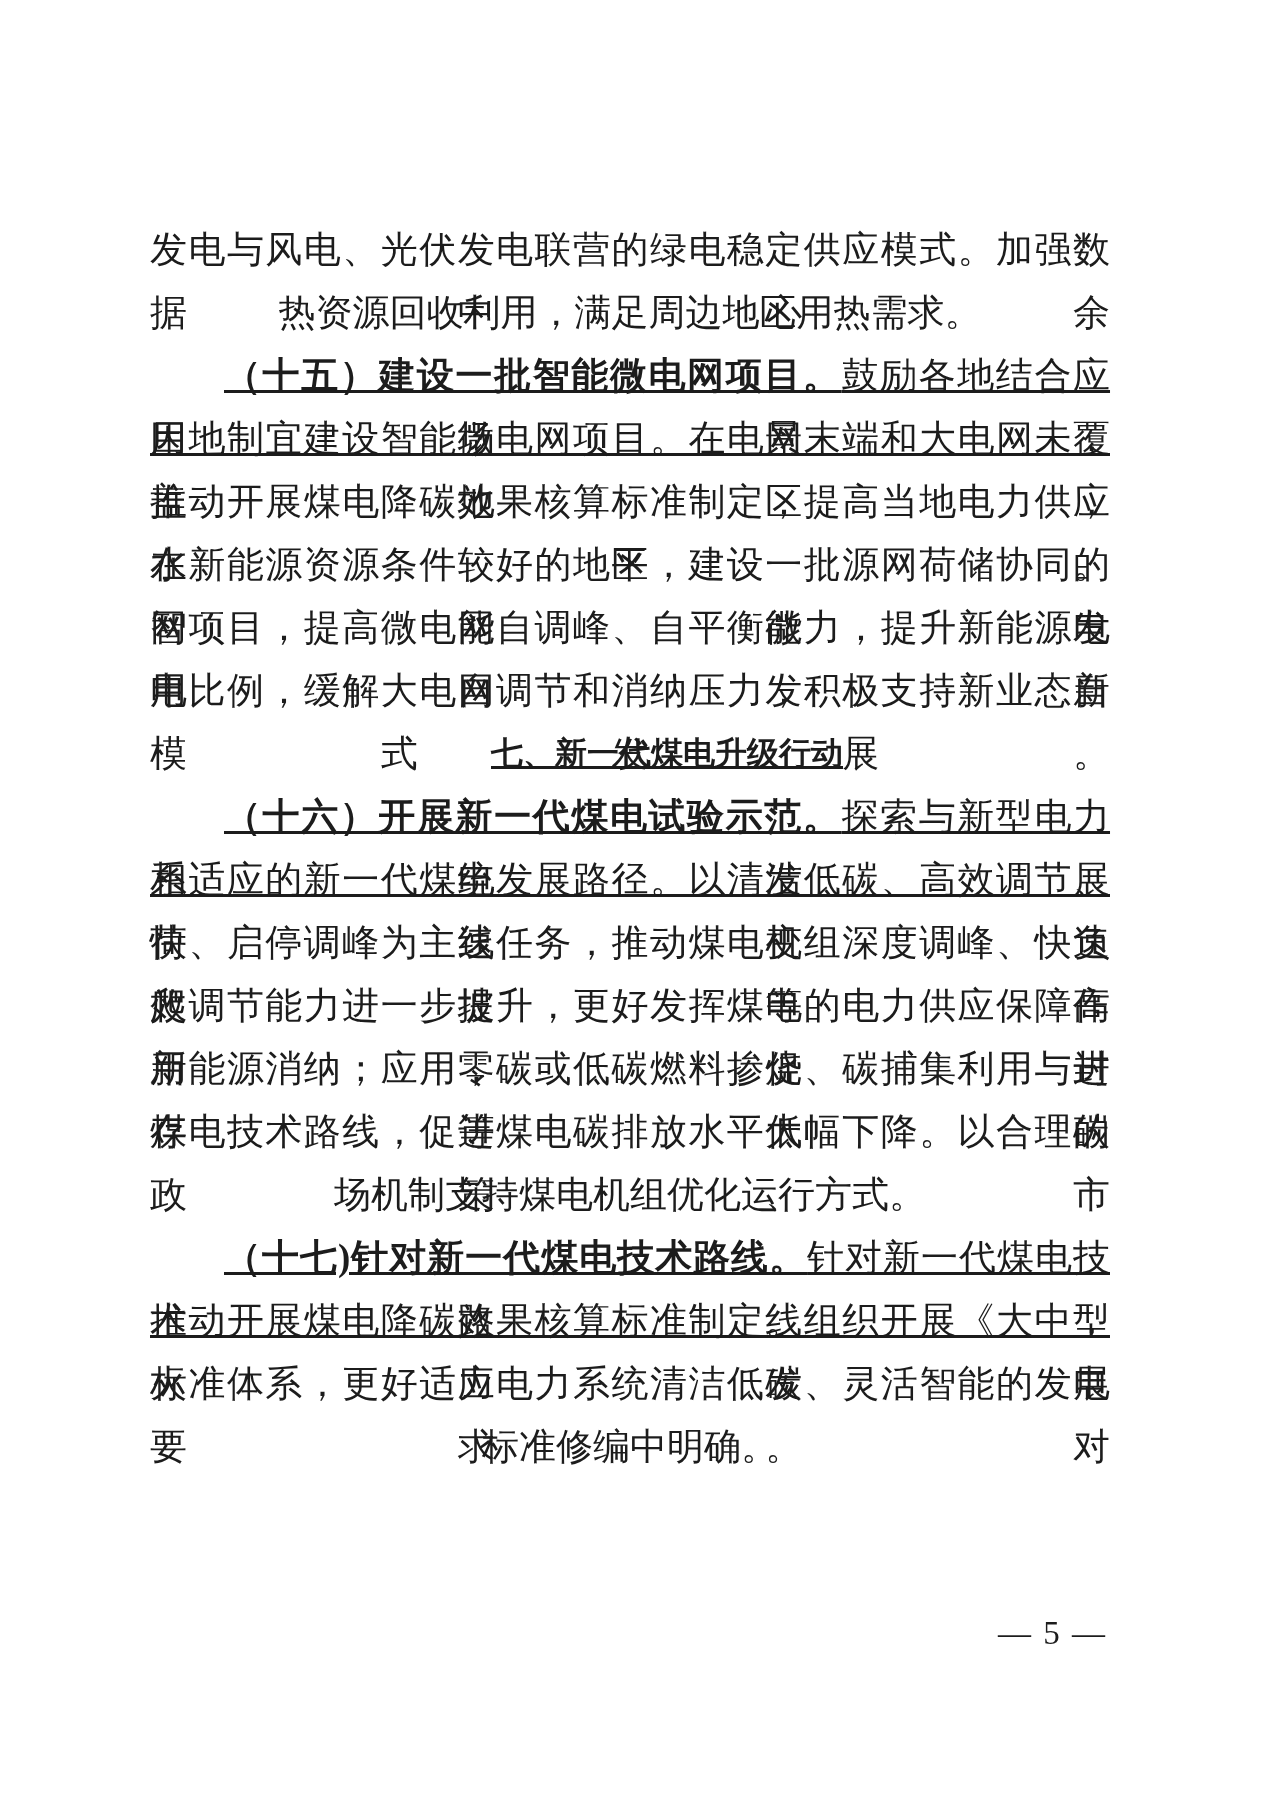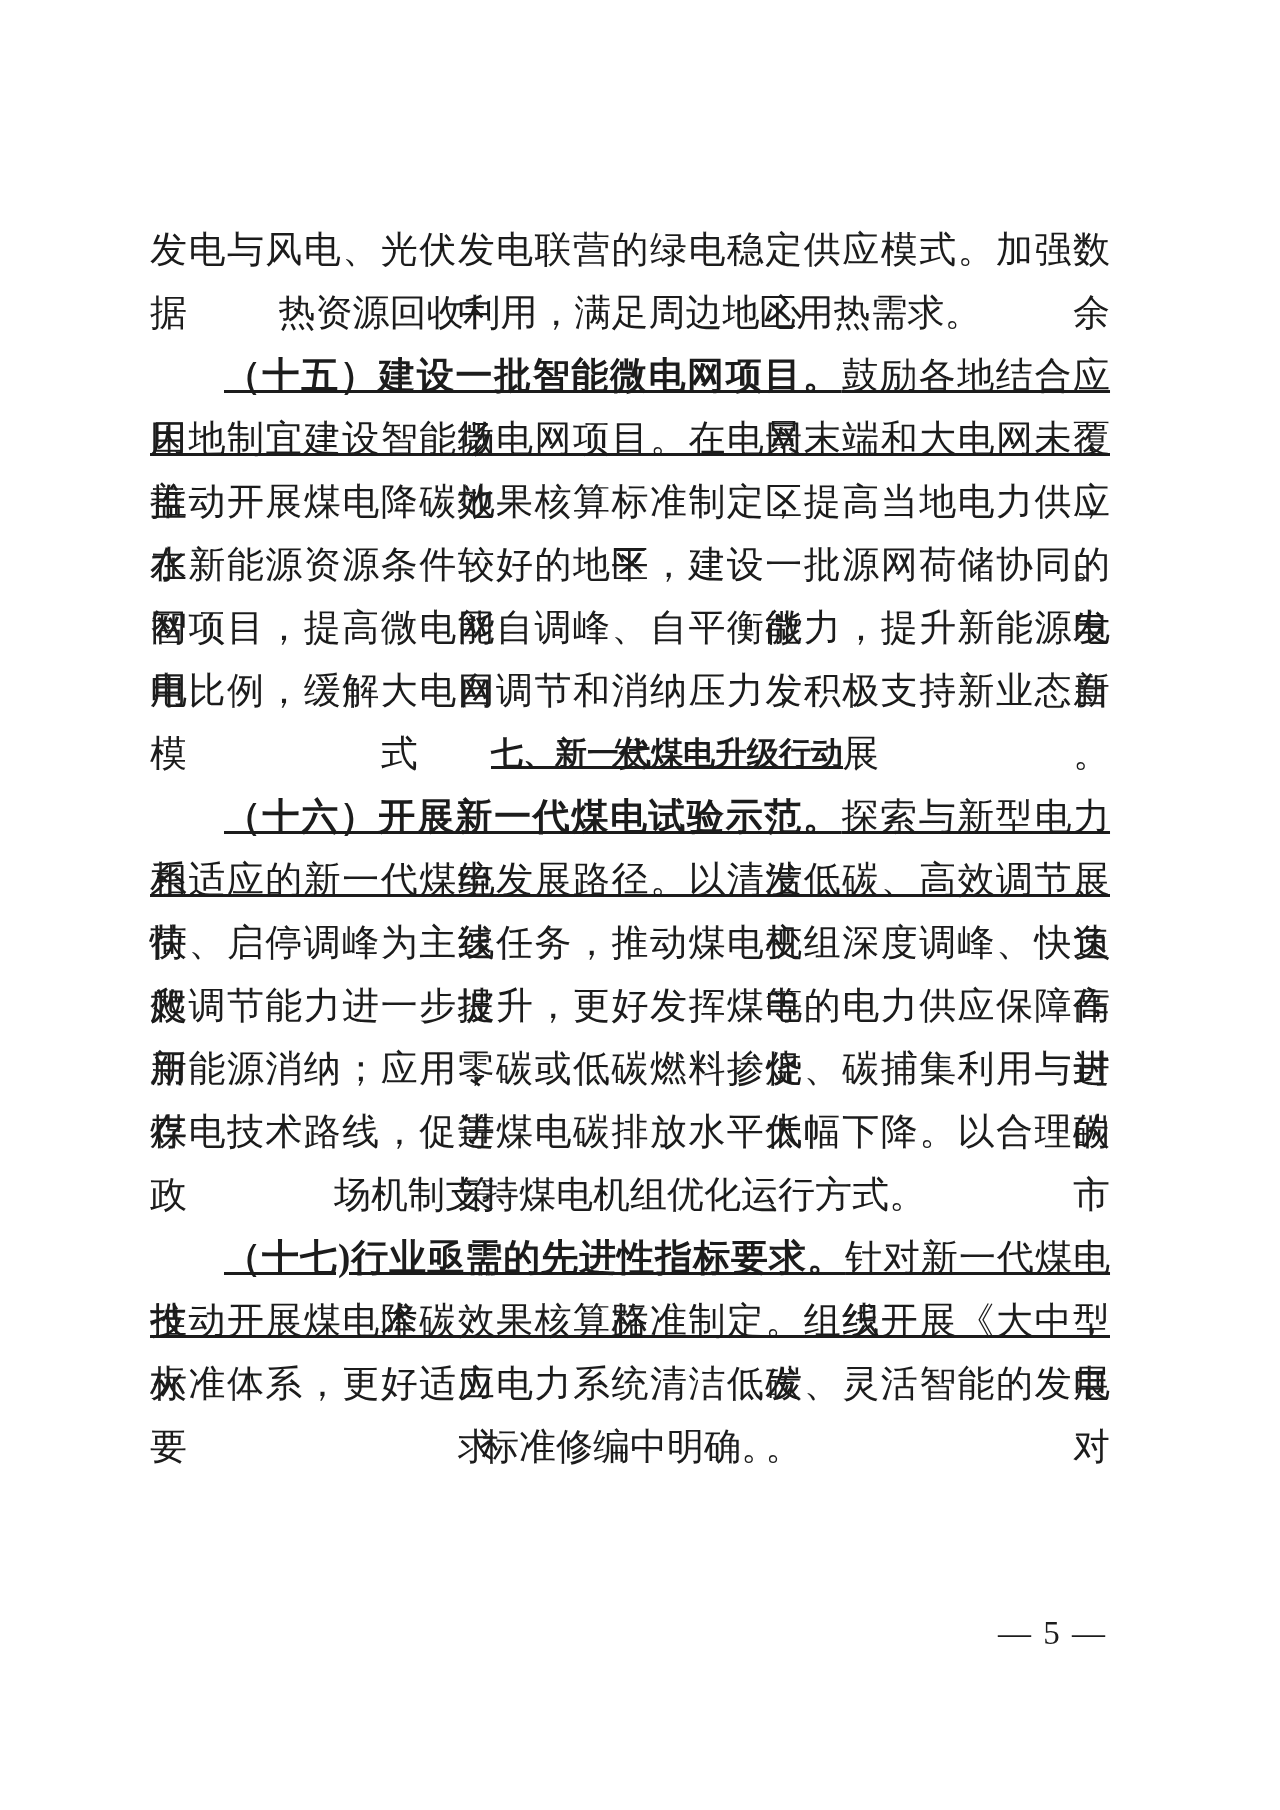--- a/index.html
+++ b/index.html
@@ -65,21 +65,21 @@
     <div class="line left ind heading"><span>七、新一代煤电升级行动</span></div>
 
     <div class="line just ind"><span class="b">（十六）开展新一代煤电试验示范。</span><span>探索与新型电力系统发展</span></div>
     <div class="line just"><span>相适应的新一代煤电发展路径。以清洁低碳、高效调节、快速变负</span></div>
     <div class="line just"><span>荷、启停调峰为主线任务，推动煤电机组深度调峰、快速爬坡等高</span></div>
     <div class="line just"><span>效调节能力进一步提升，更好发挥煤电的电力供应保障作用，促进</span></div>
     <div class="line just"><span>新能源消纳；应用零碳或低碳燃料掺烧、碳捕集利用与封存等低碳</span></div>
     <div class="line just"><span>煤电技术路线，促进煤电碳排放水平大幅下降。以合理的政策、市</span></div>
     <div class="line left"><span>场机制支持煤电机组优化运行方式。</span></div>
 
-    <div class="line just ind"><span class="b">（十七)行业亟需的先进性指标要求。</span><span>针对新一代煤电技术路线，</span></div>
+    <div class="line just ind"><span class="b">（十七)针对新一代煤电技术路线。</span><span>针对新一代煤电技术路线，</span></div>
     <div class="line just"><span>推动开展煤电降碳效果核算标准制定。组织开展《大中型火力发电</span></div>
     <div class="line just"><span>标准体系，更好适应电力系统清洁低碳、灵活智能的发展要求。对</span></div>
     <div class="line left"><span>标准修编中明确。</span></div>
 
   </div>
 
   <div class="page-number">— 5 —</div>
 </div>
 
 </body></html>

